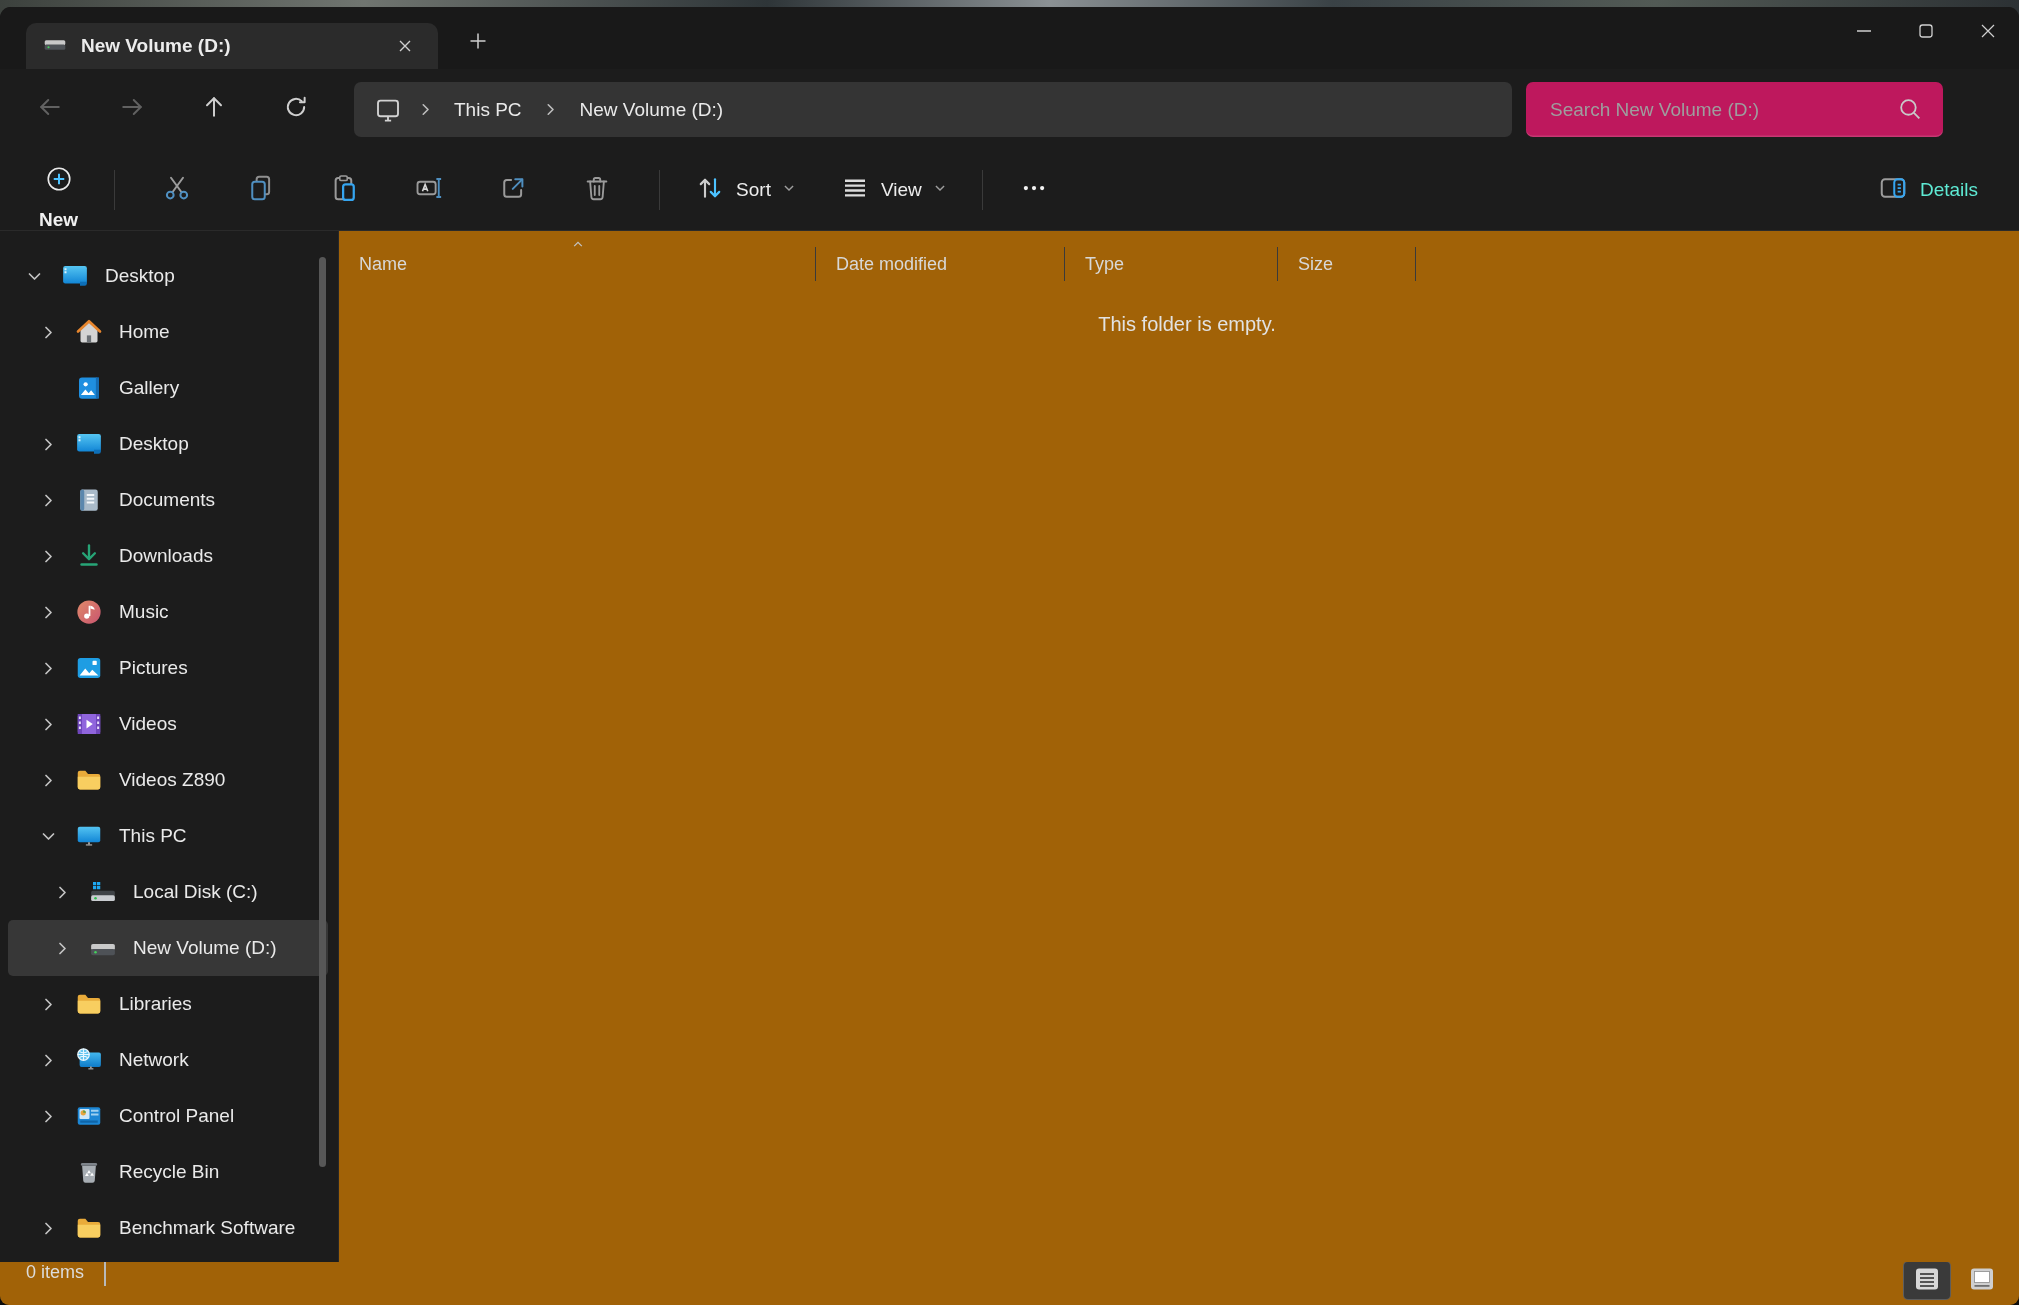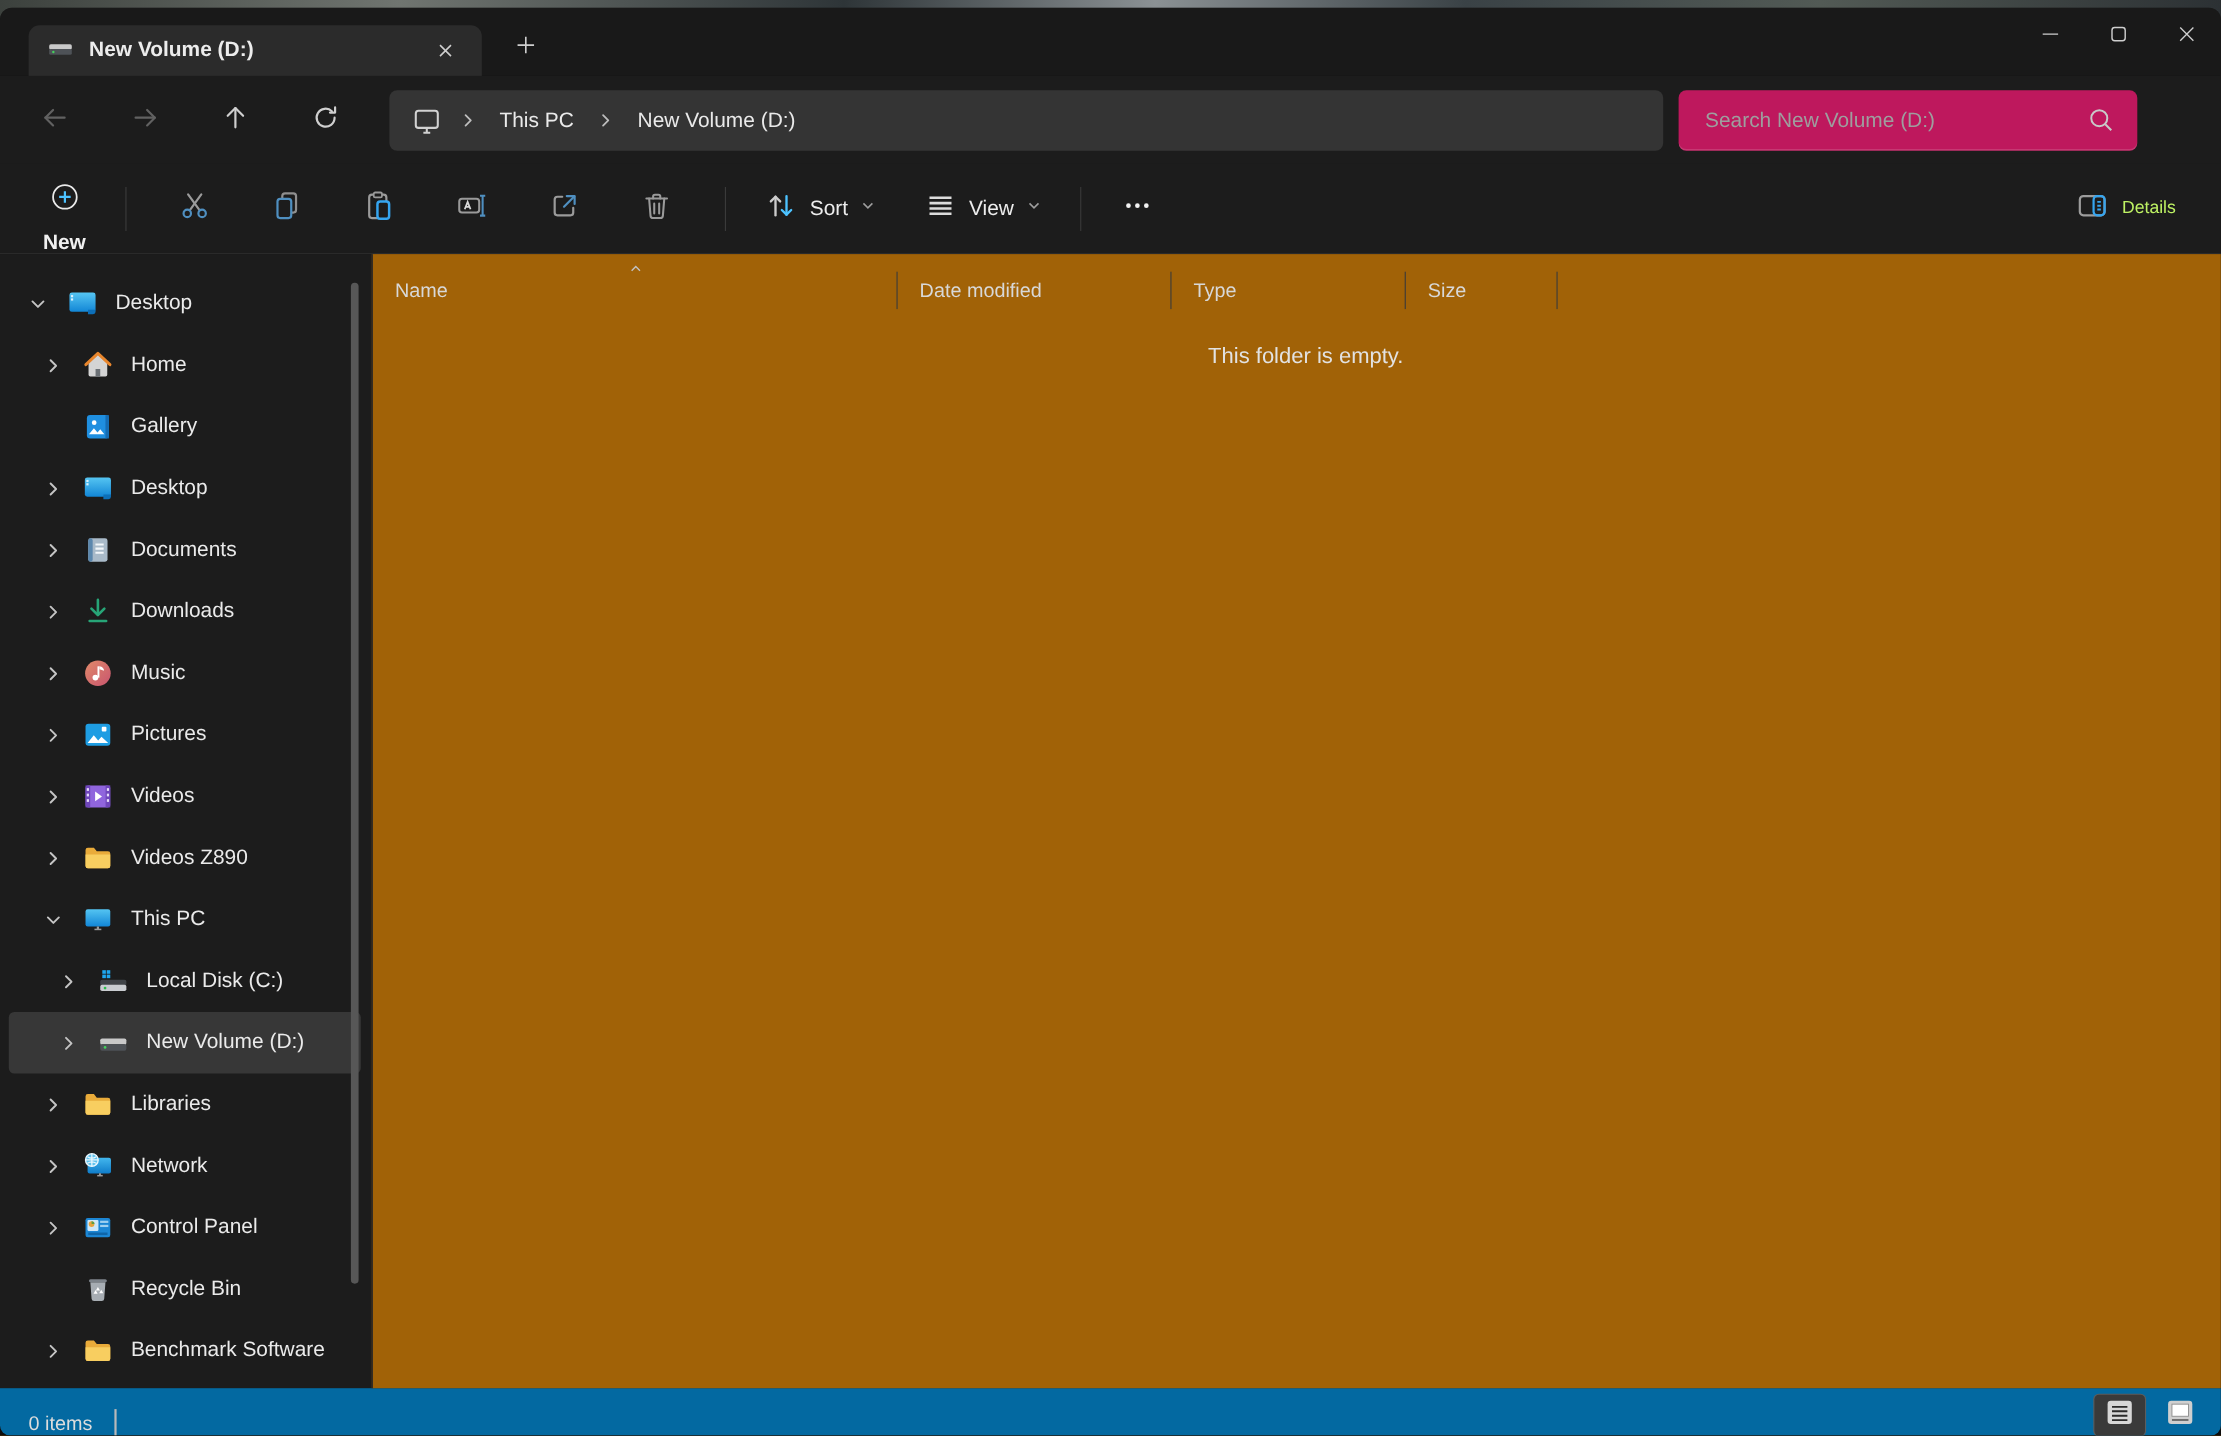--- a/index.html
+++ b/index.html
@@ -40,21 +40,21 @@
   .toolbar { height:82px; background:#1c1c1c; flex:none; display:flex; align-items:center;
     padding:0 26px; border-bottom:1px solid #2a2a2a; }
   .tb-new { display:flex; align-items:center; gap:11px; height:52px; padding:0 16px 0 13px; border-radius:6px;flex-direction:column; }
   .tb-new .lbl { font-size:19px; font-weight:700; color:#f0f0f0; }
   .tb-sep { width:1px; height:40px; background:#3a3a3a; margin:0 20px; flex:none; }
   .tb-icon-btn { width:54px; height:52px; display:flex; align-items:center; justify-content:center;
     border-radius:6px; margin:0 15px; flex:none; }
   .tb-drop { display:flex; align-items:center; gap:11px; height:52px; padding:0 15px; border-radius:6px; flex:none; }
   .tb-drop .lbl { font-size:19px; color:#ededed; }
   .tb-details { margin-left:auto; display:flex; align-items:center; gap:12px; height:52px; padding:0 15px; border-radius:6px; }
-  .tb-details .lbl { font-size:16px; color:#bef264; }
+  .tb-details .lbl { font-size:19px; color:#5eead4; }
 
   
   .body-row { flex:1; display:flex; min-height:0; background:#1c1c1c; }
   .sidebar { width:338px; flex:none; position:relative; padding-top:17px; }
   .side-item { height:56px; display:flex; align-items:center; margin:0 10px 0 8px; border-radius:5px; }
   .side-item.lvl0 { padding-left:15px; }
   .side-item.lvl1 { padding-left:29px; }
   .side-item.lvl2 { padding-left:43px; }
   .side-item.selected { background:#373737; }
   .chev { width:22px; height:22px; flex:none; display:flex; align-items:center; justify-content:center; }
@@ -66,21 +66,21 @@
 
   .content { flex:1; background:#a16207; border-left:1px solid #272727; position:relative; }
   .col-headers { display:flex; height:40px; margin-top:13px; }
   .col { position:relative; height:100%; display:flex; align-items:center; padding-left:20px;
     color:#d8d8d8; font-size:18px; }
   .col::after { content:''; position:absolute; right:0; top:3px; bottom:3px; width:1px; background:#3a3a3a; }
   .sort-caret { position:absolute; top:-9px; left:50%; transform:translateX(-50%); }
   .empty-msg { position:absolute; left:16px; right:0; top:82px; text-align:center; font-size:20px; color:#e2e2e2; }
 
   
-  .statusbar { height:43px; flex:none; background:#0369a1; display:flex; align-items:flex-end; padding:0 14px 0 26px; }
+  .statusbar { height:43px; flex:none; background:#a16207; display:flex; align-items:flex-start; padding:0 14px 0 26px; }
   .status-count { font-size:18px; color:#dcdcdc; }
   .status-sep { width:2px; height:24px; background:#b9b9b9; margin-left:20px; }
   .status-views { margin-left:auto; display:flex; gap:9px; }
   .view-toggle { width:46px; height:37px; display:flex; align-items:center; justify-content:center; border-radius:4px; }
   .view-toggle.active { background:#3a3a3a; box-shadow:0 0 0 1px #5d5d5d; }
 </style>
 </head>
 <body>
 
 <div class="wallpaper"></div>

